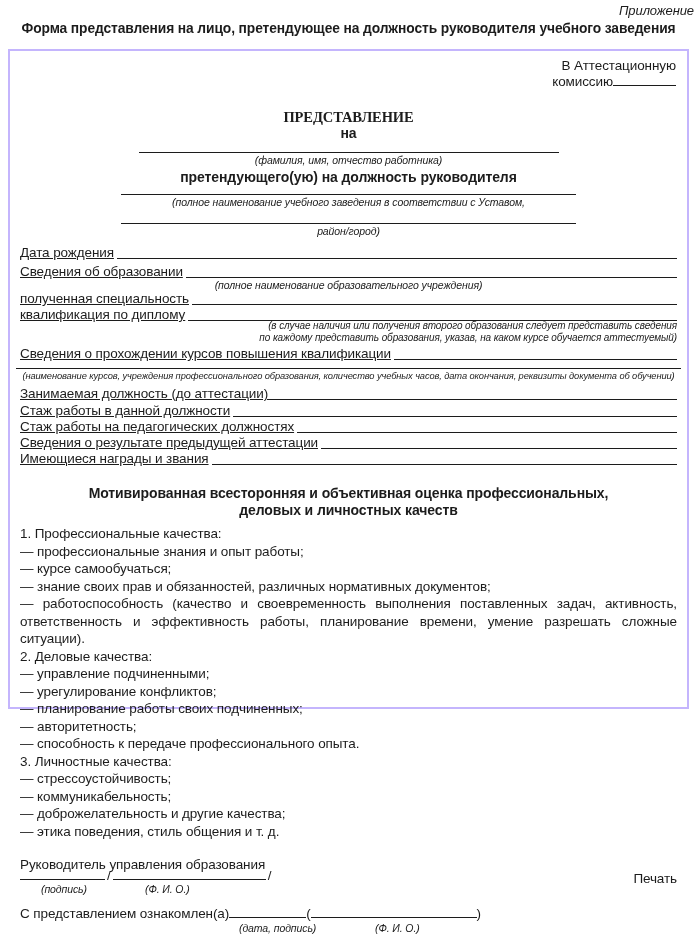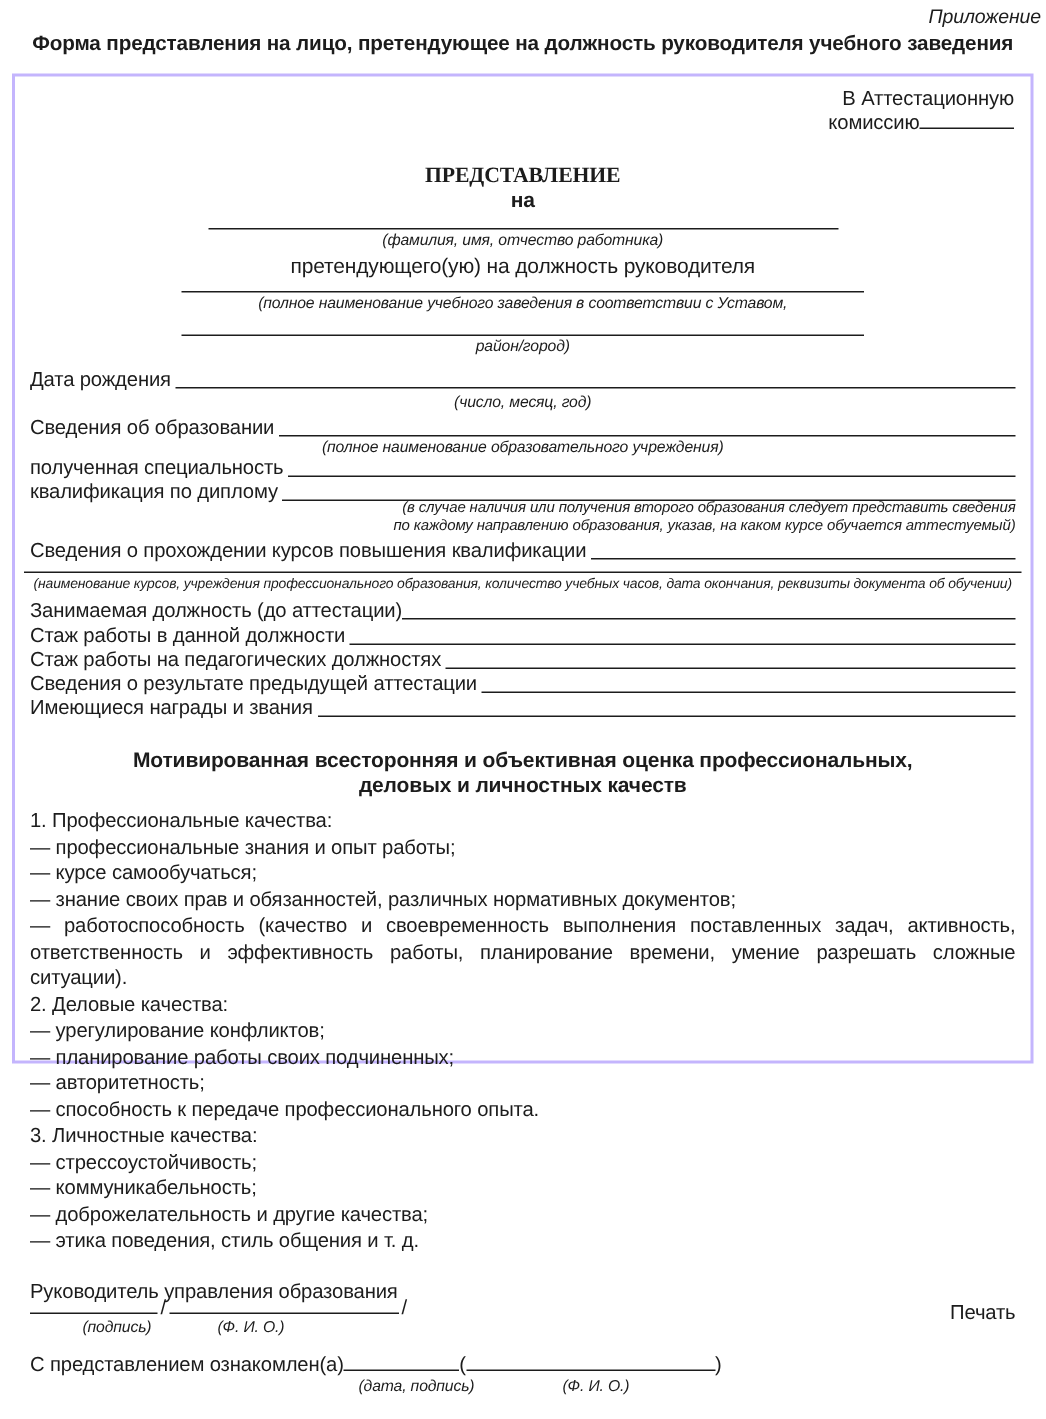--- a/index.html
+++ b/index.html
@@ -15,33 +15,33 @@
   .form-box {
     margin:13px 8px 0 8px; height:660px; border:2px solid #c4b5fd;
     padding:6px 10px 0 10px; position:relative; font-size:13.5px;
   }
 
   .commission { text-align:right; line-height:15px; padding-right:1px; margin-top:1px; }
   .blank { display:inline-block; border-bottom:1.5px solid #1c1c1c; height:13px; vertical-align:baseline; }
 
   .h-main { text-align:center; font-weight:bold; font-size:14.5px; line-height:16px; margin-top:20px;font-family:Liberation Serif, serif; }
   .h-na   { text-align:center; font-weight:bold; font-size:14px;   line-height:16px; }
-  .h-sub  { text-align:center; font-weight:normal; font-size:14px;   line-height:16px; margin-top:3px; }
+  .h-sub  { text-align:center; font-weight:bold; font-size:14px;   line-height:16px; margin-top:3px; }
 
   .cline { border-bottom:1.5px solid #1c1c1c; margin-left:auto; margin-right:auto; }
   .cline.fio      { width:420px; height:12px; }
   .cline.school   { width:455px; height:10px; }
   .cline.district { width:455px; height:16px; }
   .cline.full     { margin:0 -4px; height:7px; }
 
   .cap { text-align:center; font-style:italic; font-size:10.5px; line-height:11px; padding-top:2px; }
   .cap2 { text-align:right; font-style:italic; font-size:10px; line-height:11.5px; padding-left:146px; margin-top:-3px; }
   .cap.tiny { font-size:9.3px; line-height:10px; margin:0 -4px; padding-top:2px; }
 
-  .frow { display:flex; line-height:16px; }
+  .frow { display:flex; line-height:16px;text-decoration:underline; }
   .frow .fill { flex:1 1 auto; border-bottom:1.5px solid #1c1c1c; margin-bottom:2px; margin-left:3px; }
   .mt8{margin-top:8px;} .mt3{margin-top:3px;} .mt5{margin-top:5px;} .mt1{margin-top:1px;}
 
   .h-assess { text-align:center; font-weight:bold; font-size:14px; line-height:17px; }
   .h-assess.first { margin-top:18px; }
 
   .qlist { margin-top:6px; line-height:17.5px; }
   .q.justify { text-align:justify; }
 
   .footer { position:relative; margin-top:17px; height:82px; }
@@ -78,40 +78,39 @@
   <div class="cline school"></div>
   <div class="cap">(полное наименование учебного заведения в соответствии с Уставом,</div>
 
   <div class="cline district"></div>
   <div class="cap">район/город)</div>
 
   <div class="frow mt8">
       <span>Дата рождения</span>
       <span class="fill"></span>
     </div>
-  <div class="cap">(число, месяц, год)</div>
 
   <div class="frow mt3">
       <span>Сведения об образовании</span>
       <span class="fill"></span>
     </div>
   <div class="cap" style="padding-top:0">(полное наименование образовательного учреждения)</div>
 
   <div class="frow">
       <span>полученная специальность</span>
       <span class="fill"></span>
     </div>
   <div class="frow">
       <span>квалификация по диплому</span>
       <span class="fill"></span>
     </div>
 
   <div class="cap2">
     <div>(в случае наличия или получения второго образования следует представить сведения</div>
-    <div>по каждому направлению образования, указав, на каком курсе обучается аттестуемый)</div>
+    <div>по каждому представить образования, указав, на каком курсе обучается аттестуемый)</div>
   </div>
 
   <div class="frow mt3">
       <span>Сведения о прохождении курсов повышения квалификации</span>
       <span class="fill"></span>
     </div>
   <div class="cline full"></div>
   <div class="cap tiny">(наименование курсов, учреждения профессионального образования, количество учебных часов, дата окончания, реквизиты документа об обучении)</div>
 
   <div class="frow mt5">
@@ -138,40 +137,41 @@
   <div class="h-assess first">Мотивированная всесторонняя и объективная оценка профессиональных,</div>
   <div class="h-assess">деловых и личностных качеств</div>
 
   <div class="qlist">
     <div class="q">1. Профессиональные качества:</div>
     <div class="q">— профессиональные знания и опыт работы;</div>
     <div class="q">— курсе самообучаться;</div>
     <div class="q">— знание своих прав и обязанностей, различных нормативных документов;</div>
     <div class="q justify">— работоспособность (качество и своевременность выполнения поставленных задач, активность, ответственность и эффективность работы, планирование времени, умение разрешать сложные ситуации).</div>
     <div class="q">2. Деловые качества:</div>
+    <div class="q">— управление подчиненными;</div>
     <div class="q">— урегулирование конфликтов;</div>
     <div class="q">— планирование работы своих подчиненных;</div>
     <div class="q">— авторитетность;</div>
     <div class="q">— способность к передаче профессионального опыта.</div>
     <div class="q">3. Личностные качества:</div>
     <div class="q">— стрессоустойчивость;</div>
     <div class="q">— коммуникабельность;</div>
     <div class="q">— доброжелательность и другие качества;</div>
     <div class="q">— этика поведения, стиль общения и т. д.</div>
   </div>
 
   <div class="footer">
     <div>Руководитель управления образования</div>
     <div class="stamp">Печать</div>
 
     <div class="sigrow">
       <span class="blank" style="width:85px"></span><span class="slash">/</span><span class="blank" style="width:153px"></span><span class="slash">/</span>
     </div>
     <div class="capline sigcaps">
-      <span style="left:35px">(подпись)</span>
+      <span style="left:21px">(подпись)</span>
       <span style="left:125px">(Ф. И. О.)</span>
     </div>
 
     <div class="ackrow">
       <span>С представлением ознакомлен(а)</span><span class="blank" style="width:77px"></span><span>(</span><span class="blank" style="width:166px"></span><span>)</span>
     </div>
     <div class="capline ackcaps">
       <span style="left:219px">(дата, подпись)</span>
       <span style="left:355px">(Ф. И. О.)</span>
     </div>

